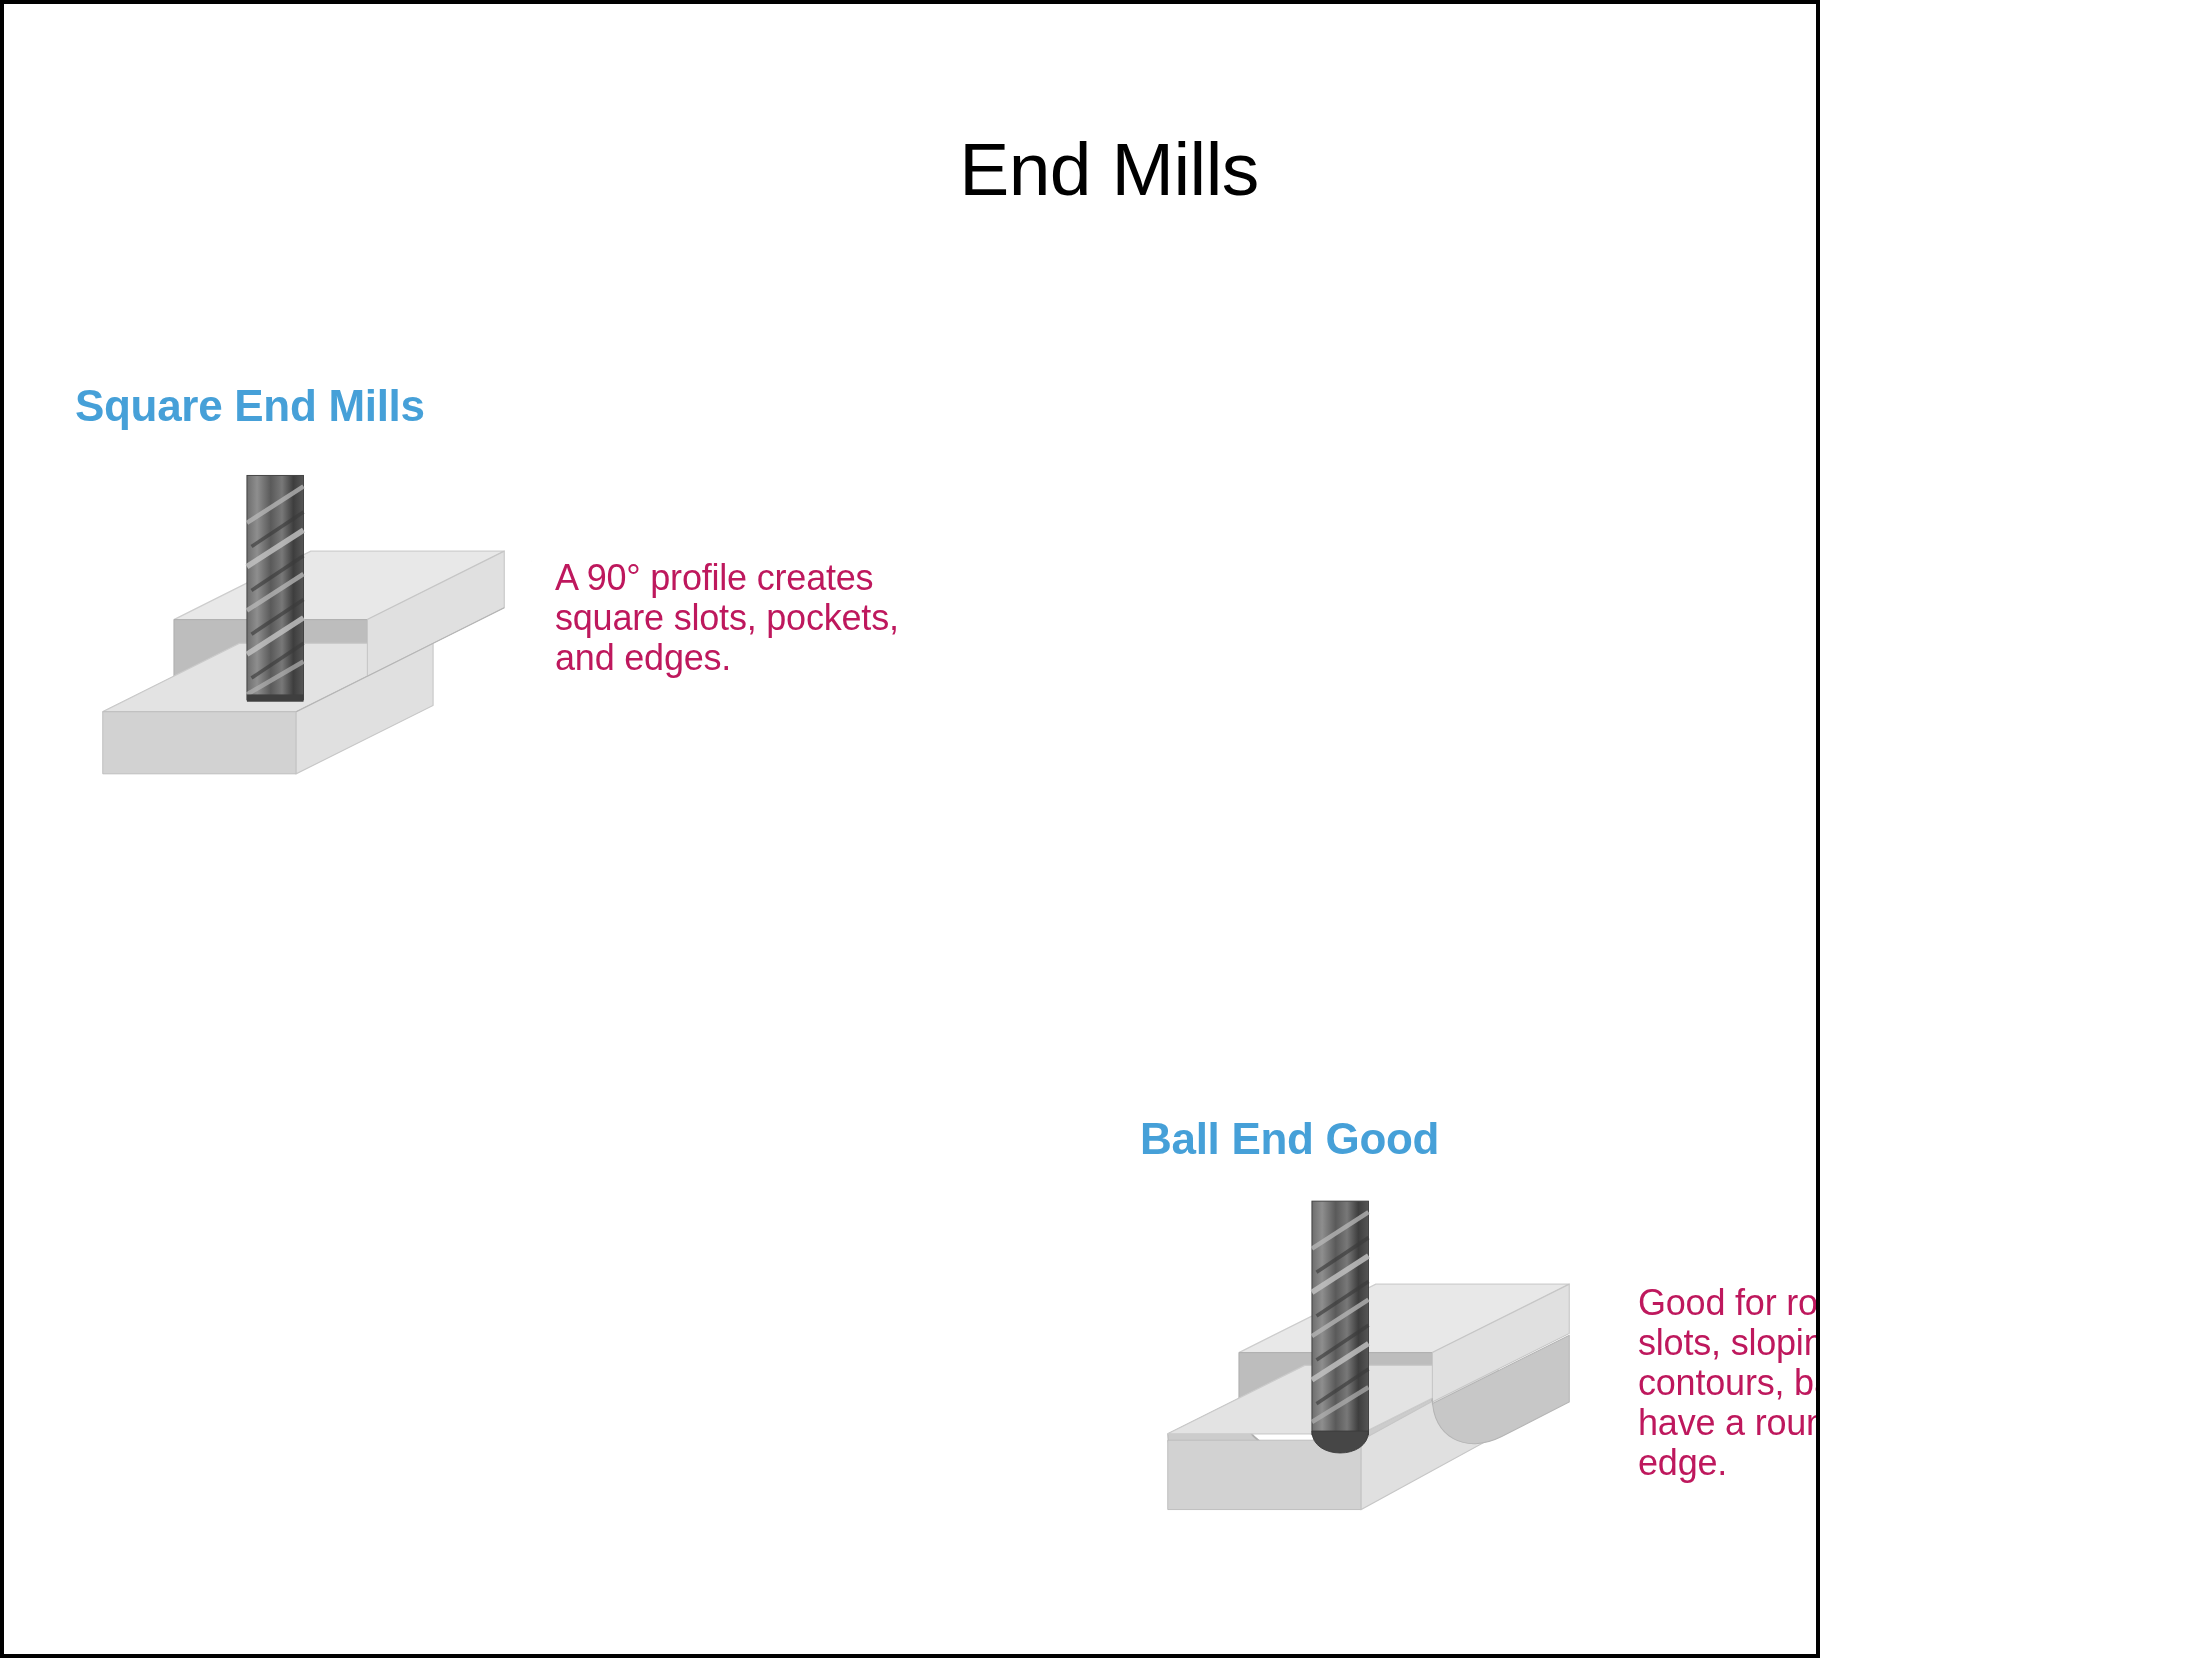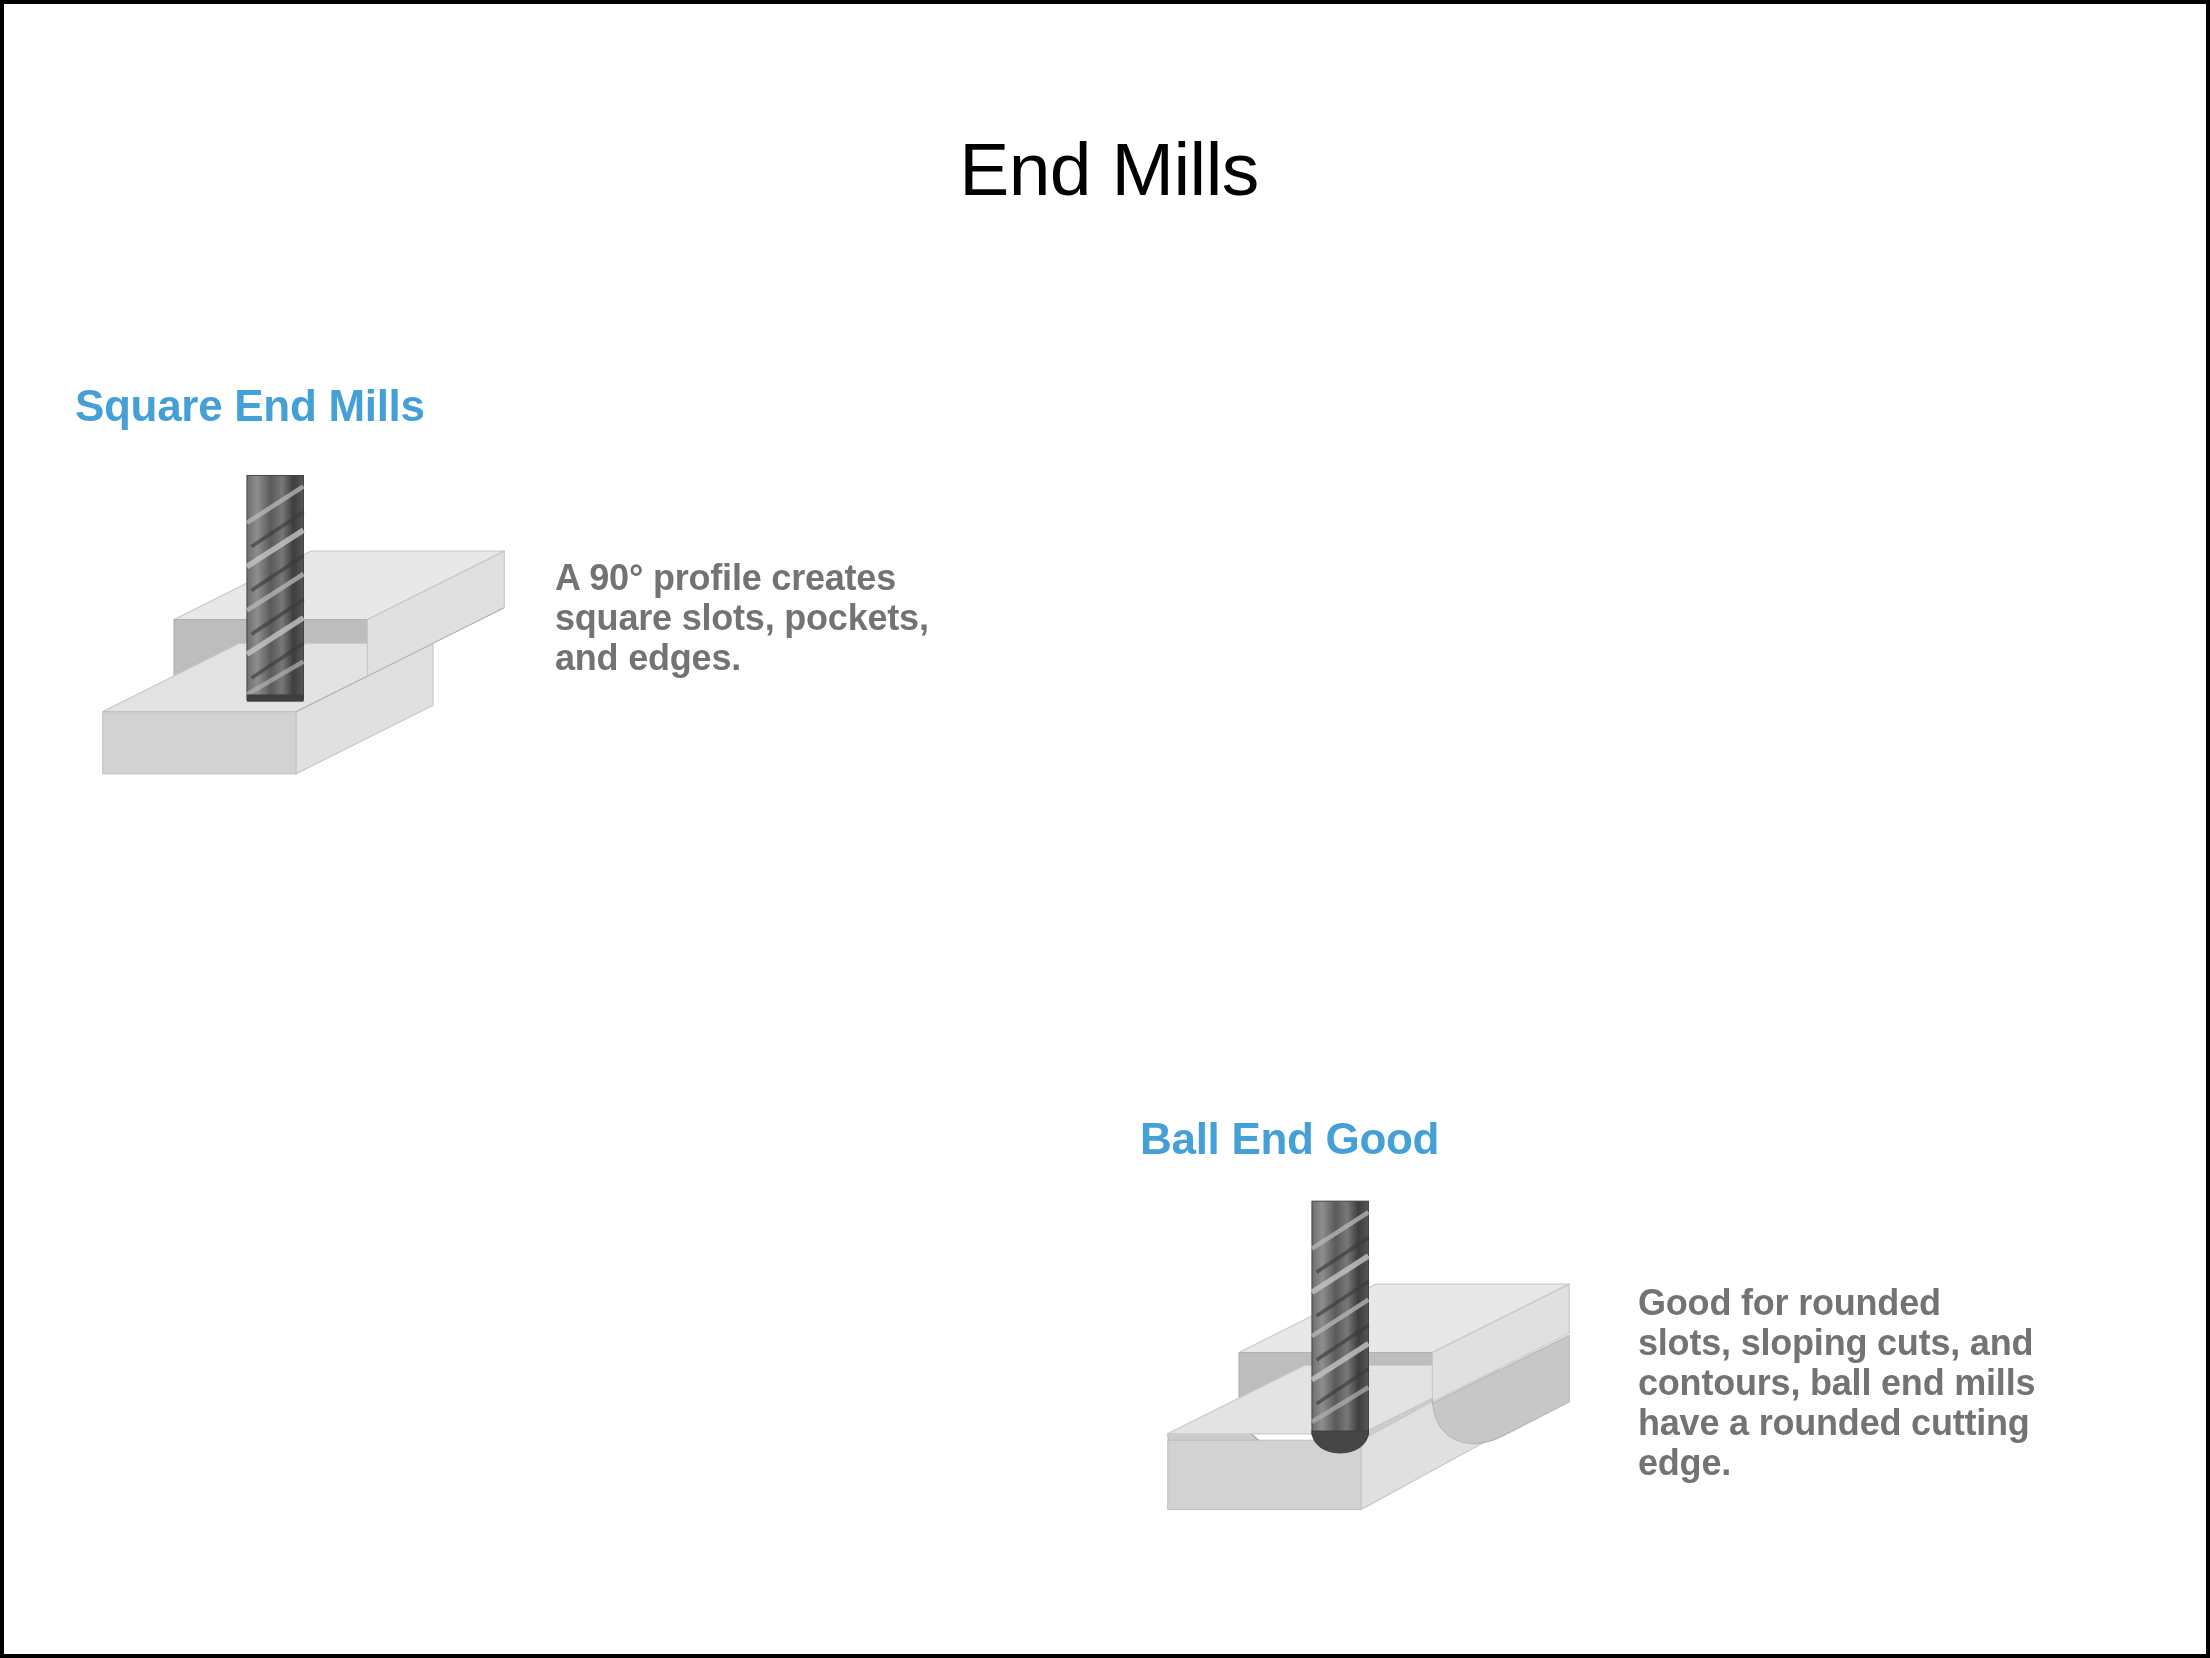--- a/index.html
+++ b/index.html
@@ -8,21 +8,21 @@
     padding: 0;
     background: #ffffff;
   }
   body {
     font-family: "Liberation Sans", sans-serif;
   }
 
   
   #page {
     position: relative;
-    width: 2210px;
+    width: 1820px;
     height: 1658px;
     background: #ffffff;
     box-sizing: border-box;
     border: 4.6px solid #000000;
     overflow: hidden;
   }
 
   
   #page-title {
     position: absolute;
@@ -66,23 +66,23 @@
     position: absolute;
     left: 0;
     top: 0;
     display: block;
   }
 
   .description {
     position: absolute;
     font-family: "Liberation Sans", sans-serif;
     font-size: 36px;
-    font-weight: 700;
+    font-weight: 400;
     line-height: 40px;
-    color: #737373;
+    color: #be185d;
     white-space: pre-line;
     letter-spacing: -0.2px;
   }
   #desc-square { left: 480px; top: 99px; width: 475px; }
   #desc-ball   { left: 498px; top: 91px; width: 530px; }
 </style>
 </head>
 <body>
 
 <div id="page">

